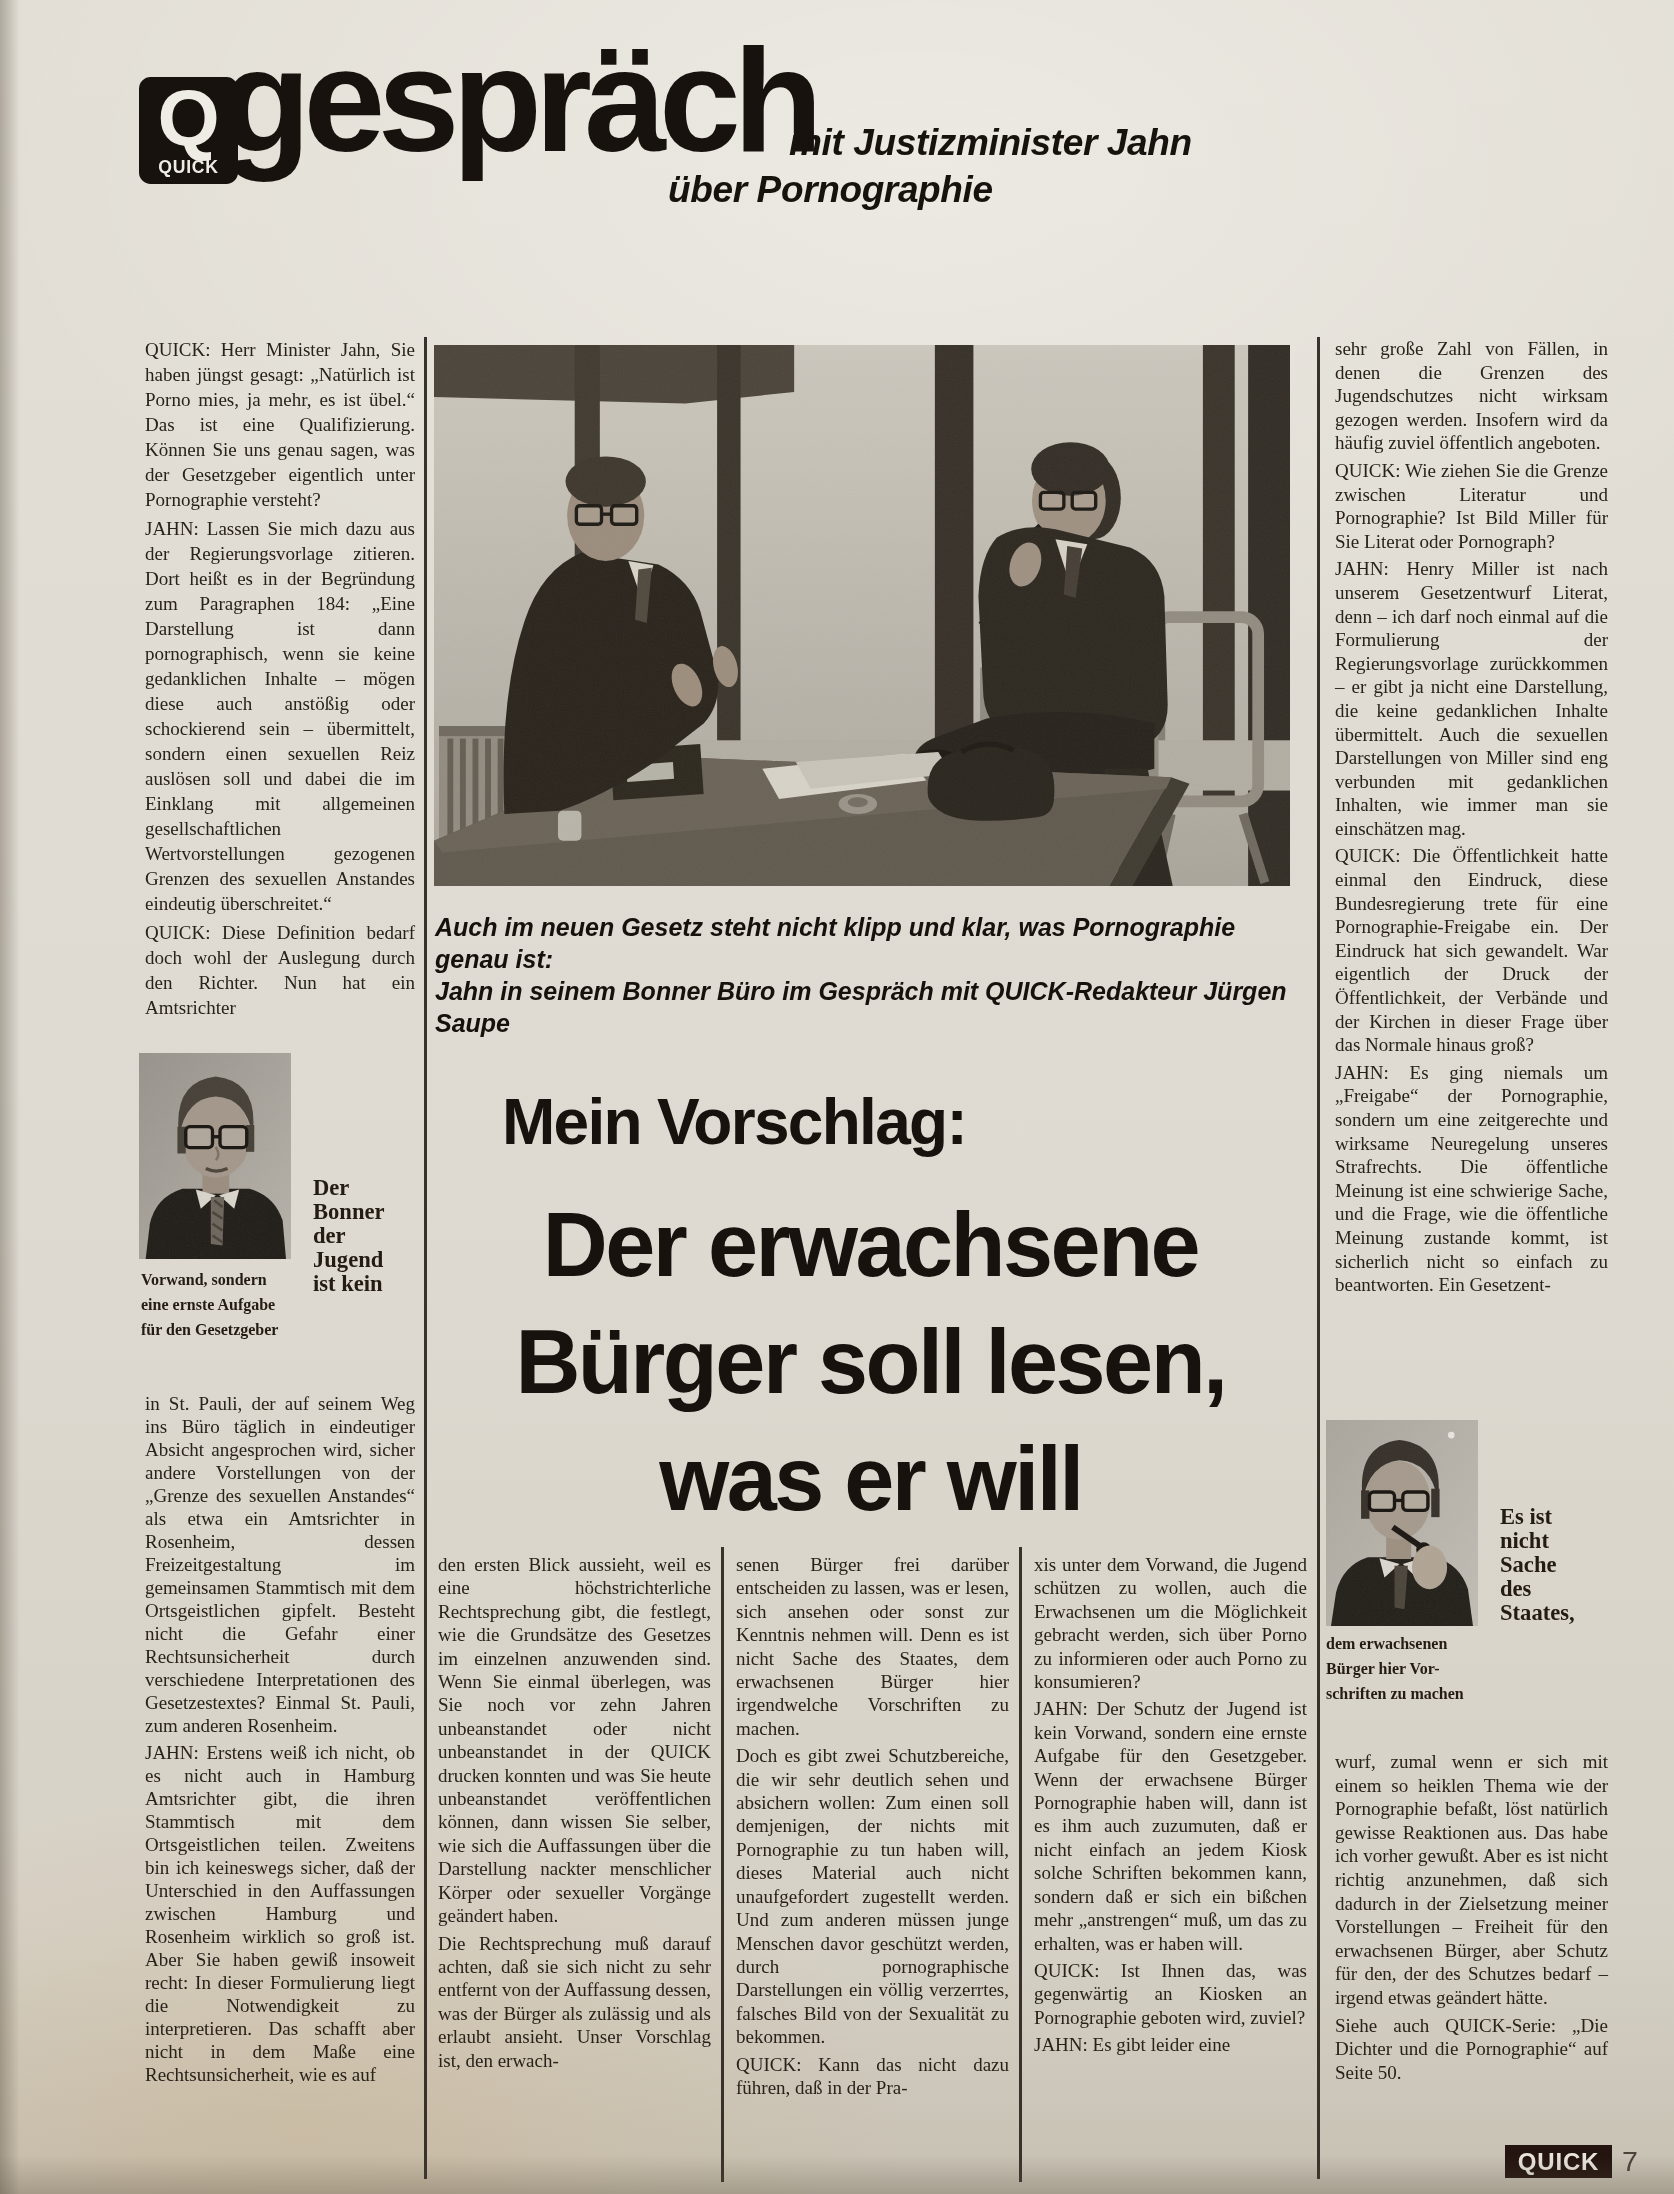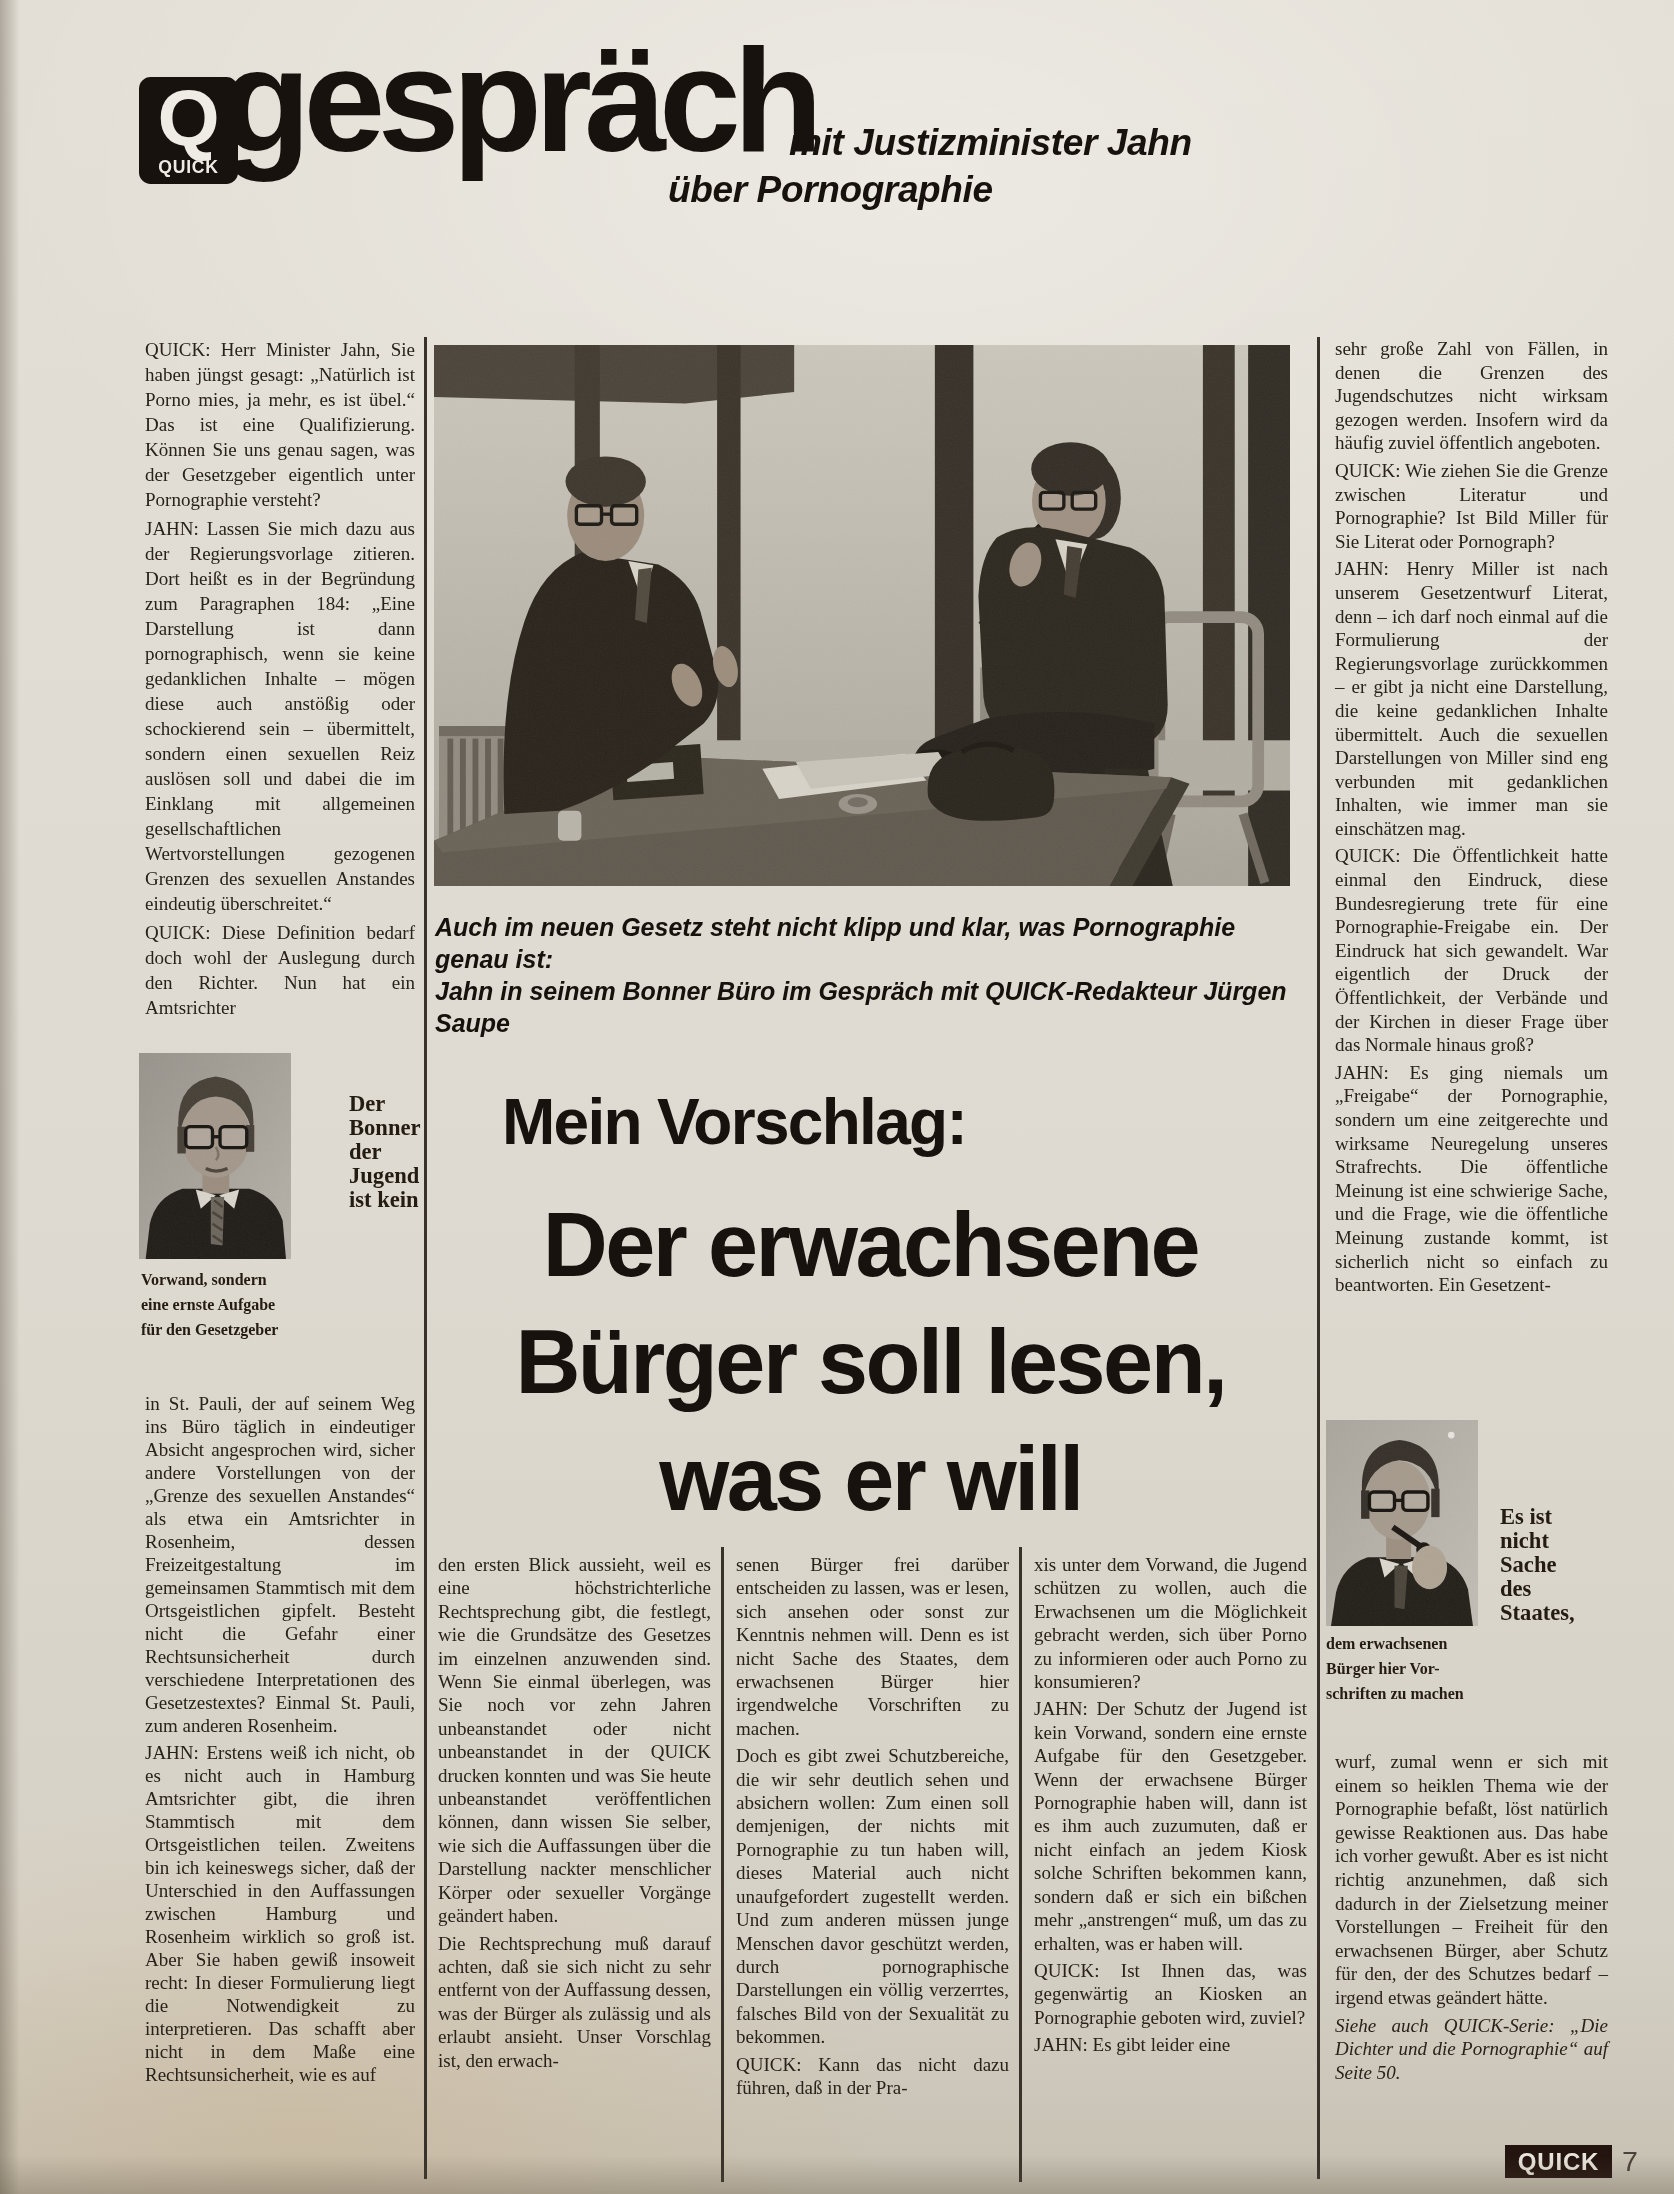--- a/index.html
+++ b/index.html
@@ -30,21 +30,21 @@
   .subtitle-2{position:absolute;left:668px;top:169px;font-family:"Liberation Sans",sans-serif;
     font-weight:800;font-style:italic;font-size:37px;color:#17120d;letter-spacing:-0.01em;}
 
   
   .textcol{position:absolute;color:#29221a;text-align:justify;overflow:hidden;}
   .textcol p{margin:4px;}
   .col-left-top{left:141px;top:333px;width:278px;height:702px;font-size:19px;line-height:25px;}
   .col-left-bottom{left:141px;top:1388px;width:278px;height:794px;font-size:19px;line-height:23px;}
   .col-right-top{left:1331px;top:333px;width:281px;height:1082px;font-size:19px;line-height:23.6px;}
   .col-right-bottom{left:1331px;top:1746px;width:281px;height:437px;font-size:19px;line-height:23.6px;}
-  .note-italic p{font-style:italic;}
+  .note-italic p{}
   .col-bottom{top:1549px;width:281px;height:636px;font-size:19px;line-height:23.4px;}
   .col-bottom-a{left:434px;}
   .col-bottom-b{left:732px;}
   .col-bottom-c{left:1030px;}
 
   .vrule{position:absolute;width:2.5px;background:#39322a;}
   .rule-1{left:424px;top:337px;height:1842px;}
   .rule-2{left:721px;top:1547px;height:635px;}
   .rule-3{left:1019px;top:1547px;height:635px;}
   .rule-4{left:1317px;top:337px;height:1842px;}
@@ -64,21 +64,21 @@
     font-family:"Liberation Sans",sans-serif;font-weight:800;color:#17120d;}
   .headline-main p{margin:0;font-size:90px;line-height:117px;letter-spacing:-2.5px;}
 
   
   .portrait{position:absolute;background:#9d988e;}
   .portrait svg{display:block;width:100%;height:100%;}
   .portrait-left{left:139px;top:1053px;width:152px;height:206px;}
   .portrait-right{left:1326px;top:1420px;width:152px;height:206px;}
   .side-caption{position:absolute;font-weight:700;font-size:22.6px;line-height:24px;color:#241c13;}
   .side-caption p{margin:0;}
-  .side-caption-left{left:313px;top:1092px;width:109px;margin-left:36px;}
+  .side-caption-left{left:313px;top:1176px;width:109px;}
   .side-caption-right{left:1500px;top:1505px;width:117px;}
   .below-caption{position:absolute;font-weight:700;font-size:16px;line-height:25px;color:#241c13;}
   .below-caption p{margin:0;}
   .below-caption-left{left:141px;top:1267px;width:289px;}
   .below-caption-right{left:1326px;top:1631px;width:295px;}
 
   
   .footer-logo{position:absolute;left:1505px;top:2145px;width:107px;height:33px;background:#241410;}
   .footer-logo span{display:block;text-align:center;font-family:"Liberation Sans",sans-serif;
     font-weight:900;font-size:24px;line-height:33px;letter-spacing:0.8px;color:#e9e5dc;}

